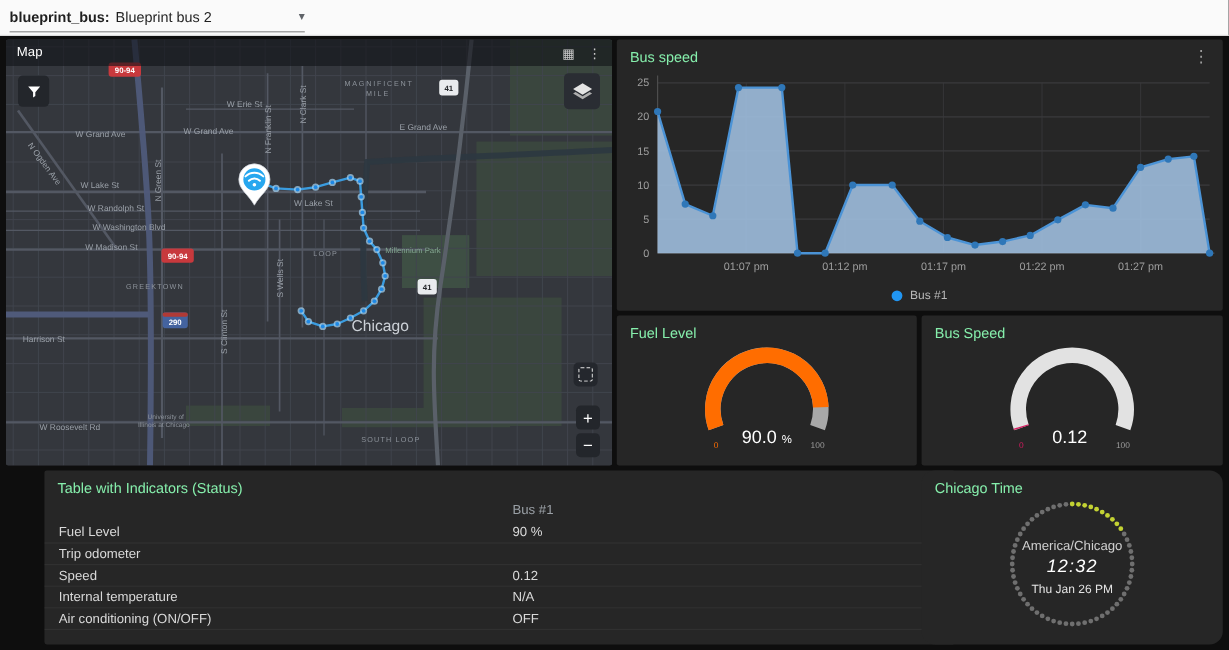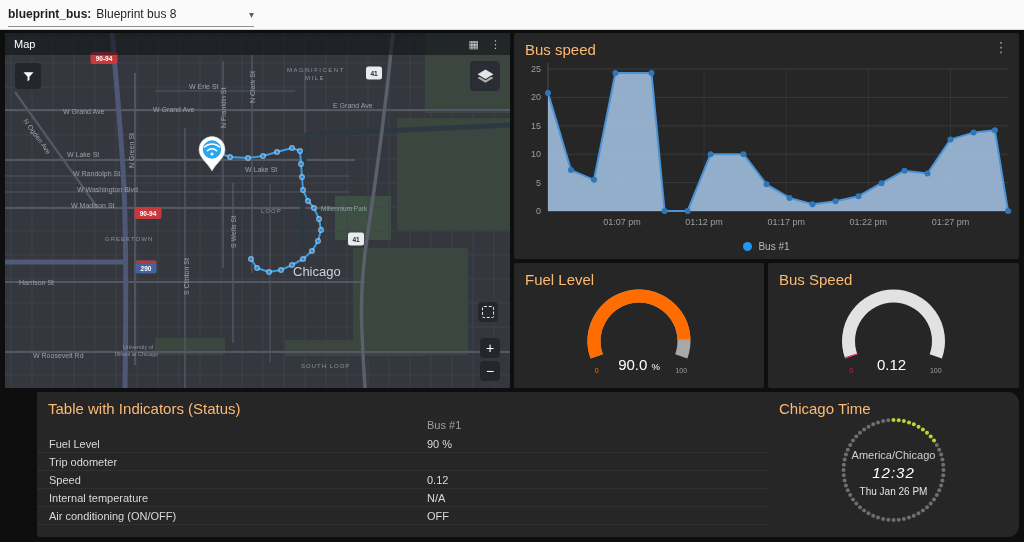--- a/index.html
+++ b/index.html
@@ -13,21 +13,21 @@
   
   .topbar { position:absolute; top:0; left:0; width:1024px; height:30px; background:#fafafa;
     border-bottom:1px solid #dcdcdc; display:flex; align-items:center; padding:0 8px; }
   .entity-select { display:flex; align-items:center; gap:5px; width:246px; height:24px;
     border-bottom:1px solid #8f8f8f; font-size:12px; color:#1f1f1f; cursor:pointer; }
   .sel-label { font-weight:bold; }
   .caret { margin-left:auto; color:#5f6368; font-size:10px; }
 
   
   .widget { position:absolute; background:#262626; border-radius:2px; overflow:hidden; }
-  .w-title { position:absolute; top:8px; left:11px; font-size:15px; color:#fdba74; z-index:4; }
+  .w-title { position:absolute; top:8px; left:11px; font-size:12px; color:#86efac; z-index:4; }
 
   
   .map-widget { left:5px; top:33px; width:505px; height:355px; background:#34373d; }
   #map-svg { position:absolute; left:0; top:0; width:505px; height:355px; }
   .map-header { position:absolute; top:0; left:0; right:0; height:22px; background:rgba(17,19,23,.6);
     display:flex; align-items:center; padding:0 9px; z-index:5; }
   .map-title { color:#fff; font-size:11px; }
   .map-hicons { margin-left:auto; display:flex; gap:11px; color:#c9c9c9; font-size:11px; }
   .map-hicons span { cursor:pointer; }
   .map-btn { position:absolute; background:#23262b; border:none; color:#fff; border-radius:4px;
@@ -76,21 +76,21 @@
   .clock-date { font-size:10px; color:#e3e3e3; margin-top:1px; }
 </style>
 </head>
 <body>
 
 <div id="app">
 
   <header class="topbar">
     <div class="entity-select">
       <span class="sel-label">blueprint_bus:</span>
-      <span class="sel-value">Blueprint bus 8</span>
+      <span class="sel-value">Blueprint bus 2</span>
       <span class="caret">▾</span>
     </div>
   </header>
 
   <section class="widget map-widget">
     <svg id="map-svg" viewBox="0 0 505 355">
         <rect x="0" y="0" width="505" height="355" fill="#34373d"></rect>
         <rect x="420" y="0" width="85" height="80" fill="#3a463e"></rect>
         <rect x="392" y="85" width="113" height="112" fill="#3a463e"></rect>
         <rect x="348" y="215" width="115" height="107" fill="#3a463e"></rect>

